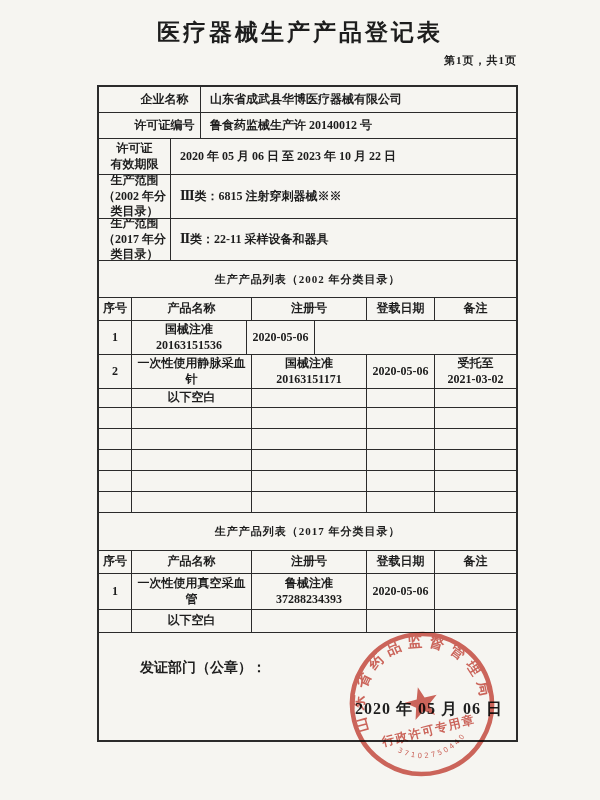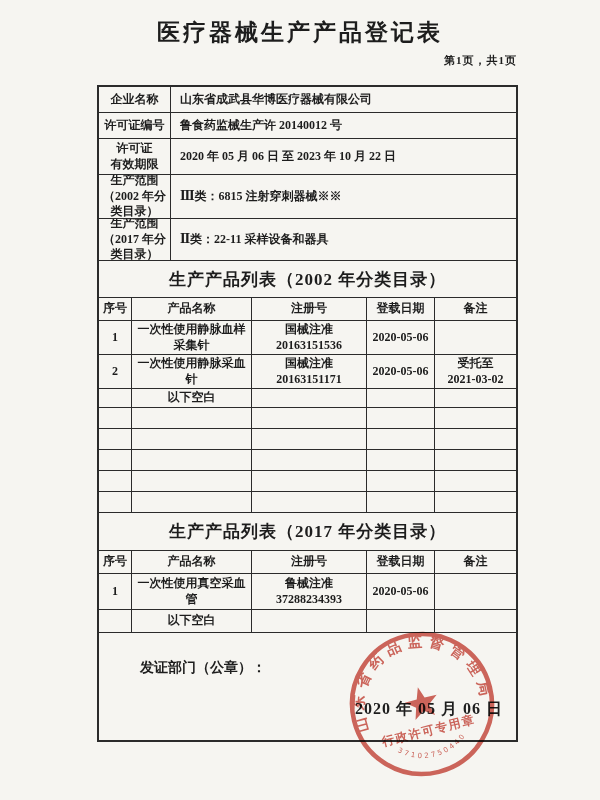--- a/index.html
+++ b/index.html
@@ -35,27 +35,27 @@
     border-right:1px solid #2b2b2b;
     display:flex;align-items:center;justify-content:center;
     text-align:center;
     font-size:12px;line-height:1.3;
     white-space:pre-line;
     overflow:hidden;
   }
   .cell:last-child{border-right:none;}
   .col-label{width:72px;flex:0 0 72px;}
   .col-value{flex:1;justify-content:flex-start;text-align:left;padding-left:9px;}
-  .h26{height:26px;} .h36{height:36px;} .h44{height:44px;} .h42{height:42px;}
+  .h26{height:26px;padding-left:30px;} .h36{height:36px;} .h44{height:44px;} .h42{height:42px;}
   .hsec{height:37px;} .hsec2{height:38px;} .hhdr{height:23px;}
   .h34{height:34px;} .h19{height:19px;} .h21{height:21px;} .h35{height:36px;} .h23{height:23px;}
   .section-band{
     display:flex;align-items:center;justify-content:center;
     border-bottom:1px solid #2b2b2b;box-sizing:border-box;
-    font-size:17px;font-weight:bold;letter-spacing:1px;
+    font-size:11px;font-weight:bold;letter-spacing:1px;
   }
   .c-seq{width:33px;flex:0 0 33px;}
   .c-name{width:120px;flex:0 0 120px;padding:0 3px;}
   .c-reg{width:115px;flex:0 0 115px;}
   .c-date{width:68px;flex:0 0 68px;}
   .c-note{flex:1;}
 
   .footer-area{
     position:relative;height:107px;box-sizing:border-box;
   }
@@ -126,21 +126,20 @@
     <div class="row hhdr">
       <div class="cell c-seq">序号</div>
       <div class="cell c-name">产品名称</div>
       <div class="cell c-reg">注册号</div>
       <div class="cell c-date">登载日期</div>
       <div class="cell c-note">备注</div>
     </div>
 
     <div class="row h34">
       <div class="cell c-seq">1</div>
-      <div class="cell c-name">一次性使用静脉血样采集针</div>
       <div class="cell c-reg">国械注准
 20163151536</div>
       <div class="cell c-date">2020-05-06</div>
       <div class="cell c-note"></div>
     </div>
     <div class="row h34">
       <div class="cell c-seq">2</div>
       <div class="cell c-name">一次性使用静脉采血针</div>
       <div class="cell c-reg">国械注准
 20163151171</div>

